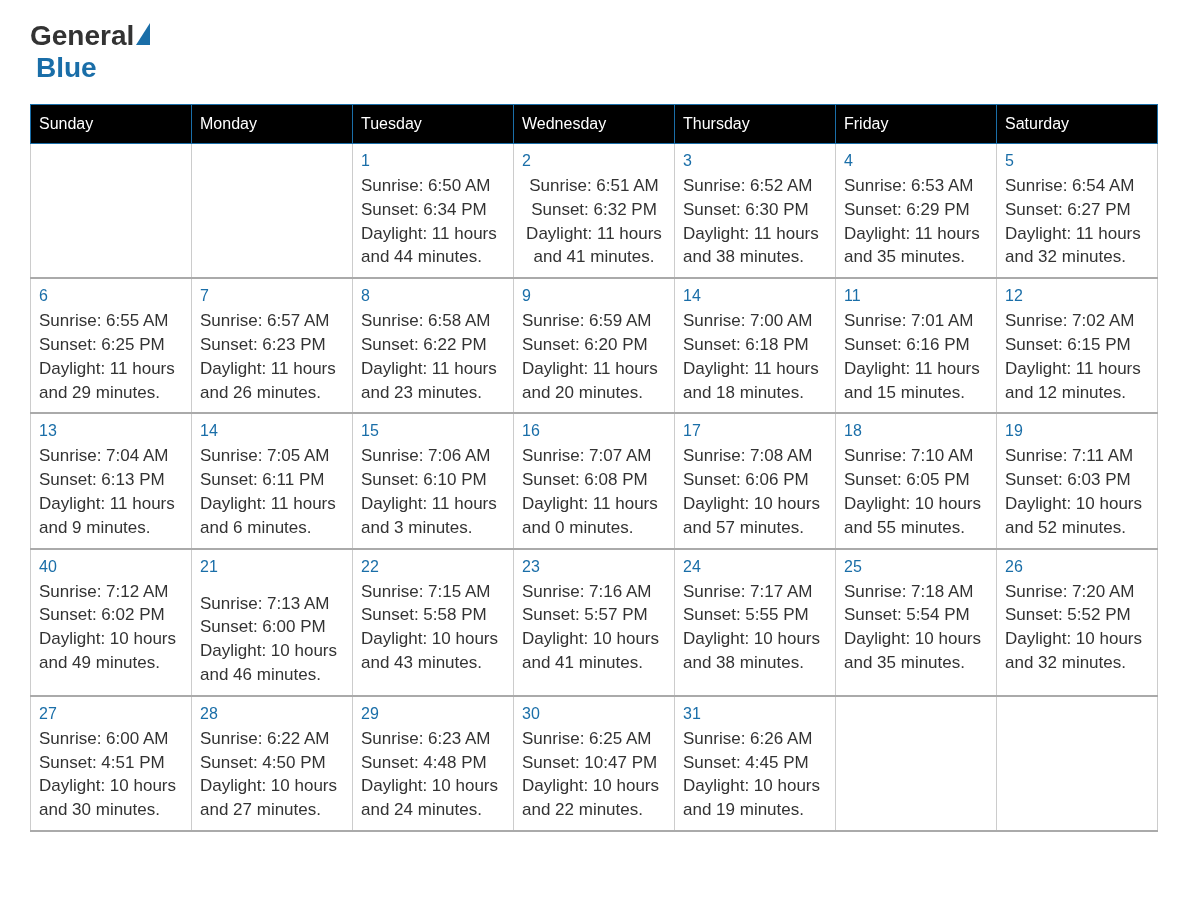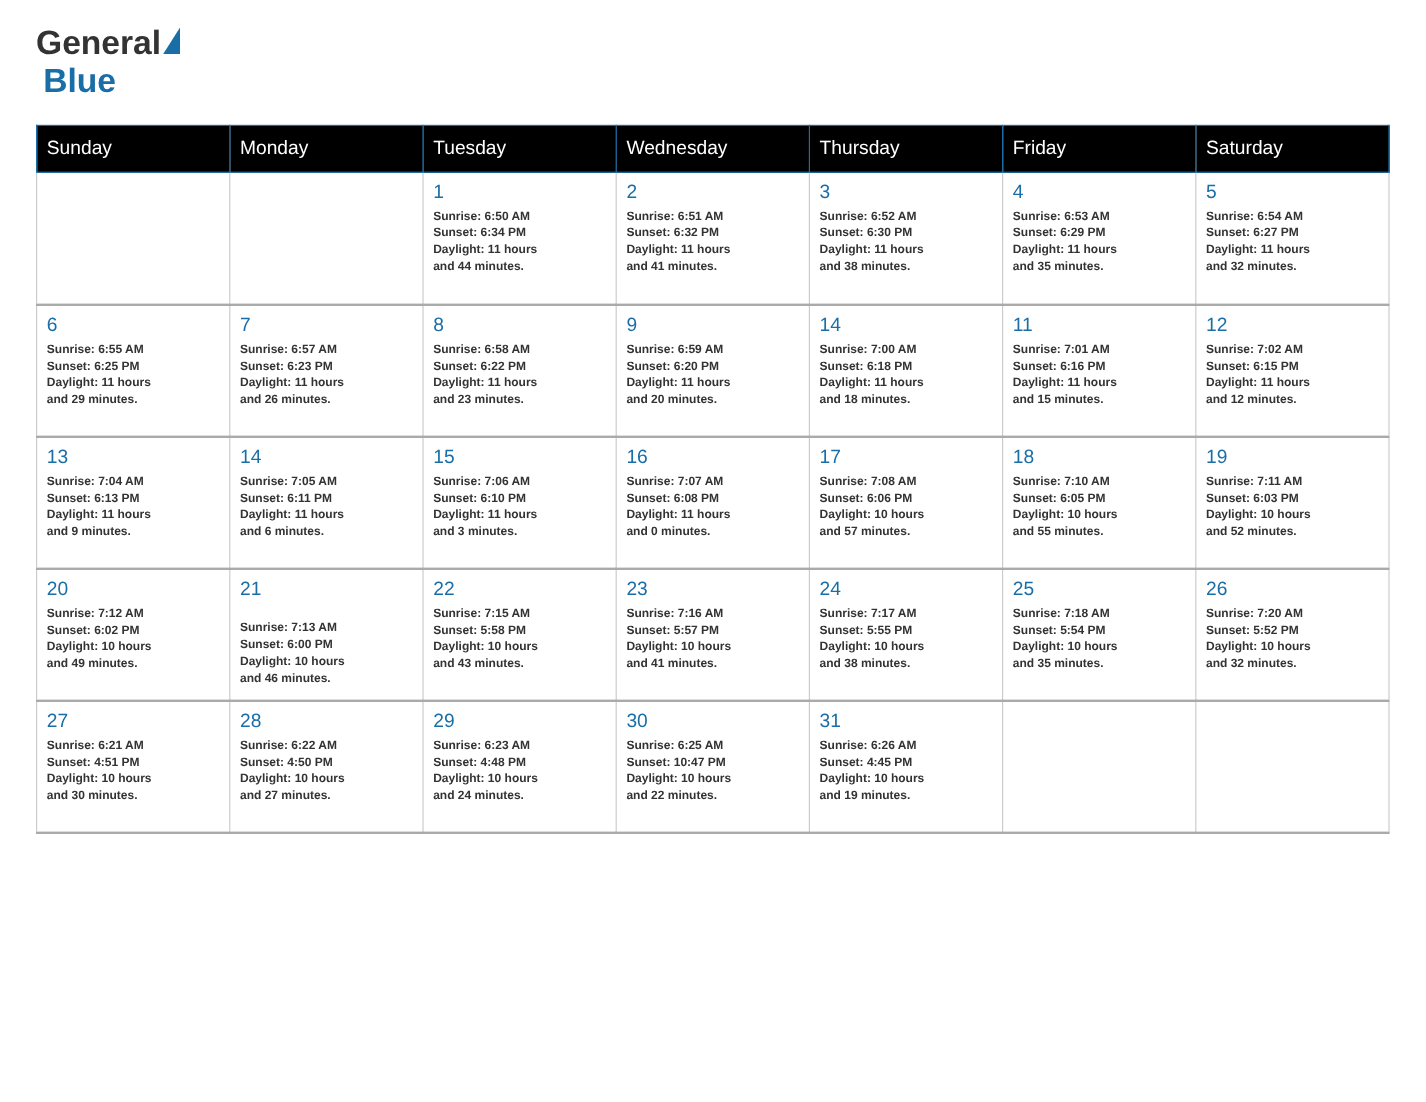--- a/index.html
+++ b/index.html
@@ -86,24 +86,23 @@
       height: 110px;
     }
     .day-number {
       font-size: 16px;
       font-weight: 500;
       color: #1a6ea8;
       display: block;
       margin-bottom: 4px;
     }
     .day-info {
-      font-size: 10px;
+      font-size: 17px;
       color: #333;
       line-height: 1.4;
-      font-weight: bold;
     }
     .empty-cell {
       background: #fff;
     }
     tbody tr {
       border-bottom: 2px solid #aaa;
     }
   </style>
 </head>
 <body>
@@ -138,21 +137,21 @@
         <td class="empty-cell"></td>
         <td>
           <span class="day-number">1</span>
           <div class="day-info" style="white-space: pre-line;">Sunrise: 6:50 AM
 Sunset: 6:34 PM
 Daylight: 11 hours
 and 44 minutes.</div>
         </td>
         <td>
           <span class="day-number">2</span>
-          <div class="day-info" style="white-space: pre-line;">Sunrise: 6:51 AM
+          <div class="day-info" style="white-space: pre-line; text-align: center;">Sunrise: 6:51 AM
 Sunset: 6:32 PM
 Daylight: 11 hours
 and 41 minutes.</div>
         </td>
         <td>
           <span class="day-number">3</span>
           <div class="day-info" style="white-space: pre-line;">Sunrise: 6:52 AM
 Sunset: 6:30 PM
 Daylight: 11 hours
 and 38 minutes.</div>
@@ -269,21 +268,21 @@
         <td>
           <span class="day-number">19</span>
           <div class="day-info" style="white-space: pre-line;">Sunrise: 7:11 AM
 Sunset: 6:03 PM
 Daylight: 10 hours
 and 52 minutes.</div>
         </td>
       </tr>
       <tr>
         <td>
-          <span class="day-number">20</span>
+          <span class="day-number">40</span>
           <div class="day-info" style="white-space: pre-line;">Sunrise: 7:12 AM
 Sunset: 6:02 PM
 Daylight: 10 hours
 and 49 minutes.</div>
         </td>
         <td>
           <span class="day-number">21</span>
           <div class="day-info" style="white-space: pre-line; margin-top: 16px;">Sunrise: 7:13 AM
 Sunset: 6:00 PM
 Daylight: 10 hours
@@ -321,21 +320,21 @@
           <span class="day-number">26</span>
           <div class="day-info" style="white-space: pre-line;">Sunrise: 7:20 AM
 Sunset: 5:52 PM
 Daylight: 10 hours
 and 32 minutes.</div>
         </td>
       </tr>
       <tr>
         <td>
           <span class="day-number">27</span>
-          <div class="day-info" style="white-space: pre-line;">Sunrise: 6:21 AM
+          <div class="day-info" style="white-space: pre-line;">Sunrise: 6:00 AM
 Sunset: 4:51 PM
 Daylight: 10 hours
 and 30 minutes.</div>
         </td>
         <td>
           <span class="day-number">28</span>
           <div class="day-info" style="white-space: pre-line;">Sunrise: 6:22 AM
 Sunset: 4:50 PM
 Daylight: 10 hours
 and 27 minutes.</div>

